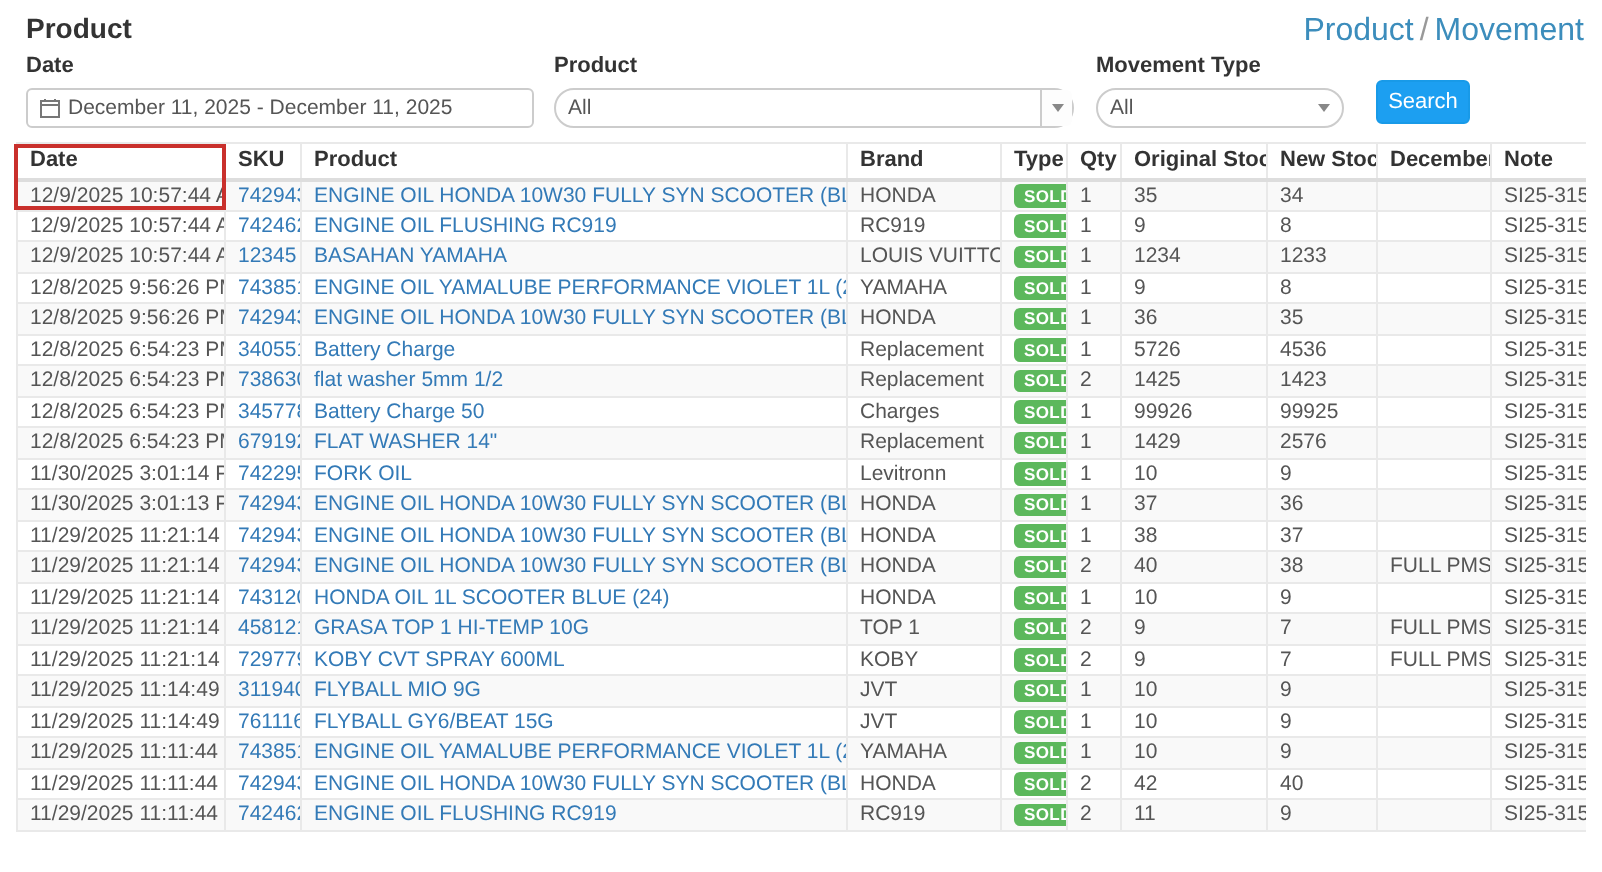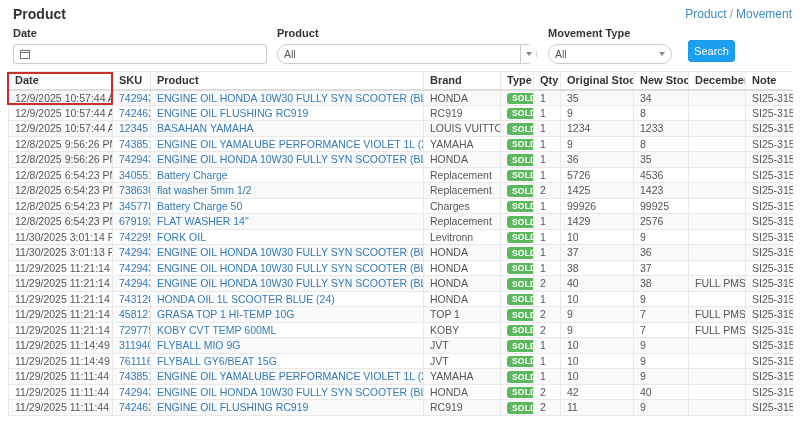--- a/index.html
+++ b/index.html
@@ -6,21 +6,21 @@
   html,body { width:801px; height:436px; }
   body {
     font-family:"Liberation Sans", sans-serif;
     background:#ffffff; color:#333;
     position:relative; overflow:hidden;
   }
   .page { position:absolute; inset:0; }
 
   
   .page-title { position:absolute; left:13px; top:6px; font-size:14px; font-weight:bold; color:#333; }
-  .breadcrumb { position:absolute; right:9px; top:7px; font-size:12px; }
+  .breadcrumb { position:absolute; right:9px; top:7px; font-size:16px; }
   .breadcrumb a { color:#3c8dbc; text-decoration:none; cursor:pointer; }
   .breadcrumb .sep { color:#999; margin:0 3px; }
 
   
   .filter-label { font-size:11px; font-weight:bold; color:#333; display:block; margin-bottom:5px; }
   .filter-group { position:absolute; top:27px; }
   .fg-date { left:13px; width:254px; }
   .fg-product { left:277px; width:260px; }
   .fg-movement { left:548px; width:124px; }
 
@@ -88,20 +88,21 @@
     <span class="filter-label">Date</span>
     <div class="input-box">
       <span class="cal-icon">
         <svg width="10" height="10" viewBox="0 0 10 10">
             <rect x="0.5" y="1.5" width="9" height="8" fill="none" stroke="#777" stroke-width="1"></rect>
             <line x1="0.5" y1="3.5" x2="9.5" y2="3.5" stroke="#777" stroke-width="1"></line>
             <line x1="2.5" y1="0.5" x2="2.5" y2="2" stroke="#777" stroke-width="1"></line>
             <line x1="7.5" y1="0.5" x2="7.5" y2="2" stroke="#777" stroke-width="1"></line>
           </svg>
       </span>
+      <span>December 11, 2025 - December 11, 2025</span>
     </div>
   </div>
 
   <div class="filter-group fg-product">
     <span class="filter-label">Product</span>
     <div class="select-box">
       <span class="sel-text">All</span>
       <span class="caret-btn">
           <span class="caret"></span>
         </span>
@@ -323,21 +324,21 @@
             <td><span class="badge">SOLD</span></td>
             <td>2</td>
             <td>9</td>
             <td>7</td>
             <td>FULL PMS</td>
             <td>SI25-31527</td>
           </tr>
           <tr>
             <td>11/29/2025 11:21:14 PM</td>
             <td><a>729779</a></td>
-            <td><a>KOBY CVT TEMP 600ML</a></td>
+            <td><a>KOBY CVT SPRAY 600ML</a></td>
             <td>KOBY</td>
             <td><span class="badge">SOLD</span></td>
             <td>2</td>
             <td>9</td>
             <td>7</td>
             <td>FULL PMS</td>
             <td>SI25-31527</td>
           </tr>
           <tr>
             <td>11/29/2025 11:14:49 PM</td>

